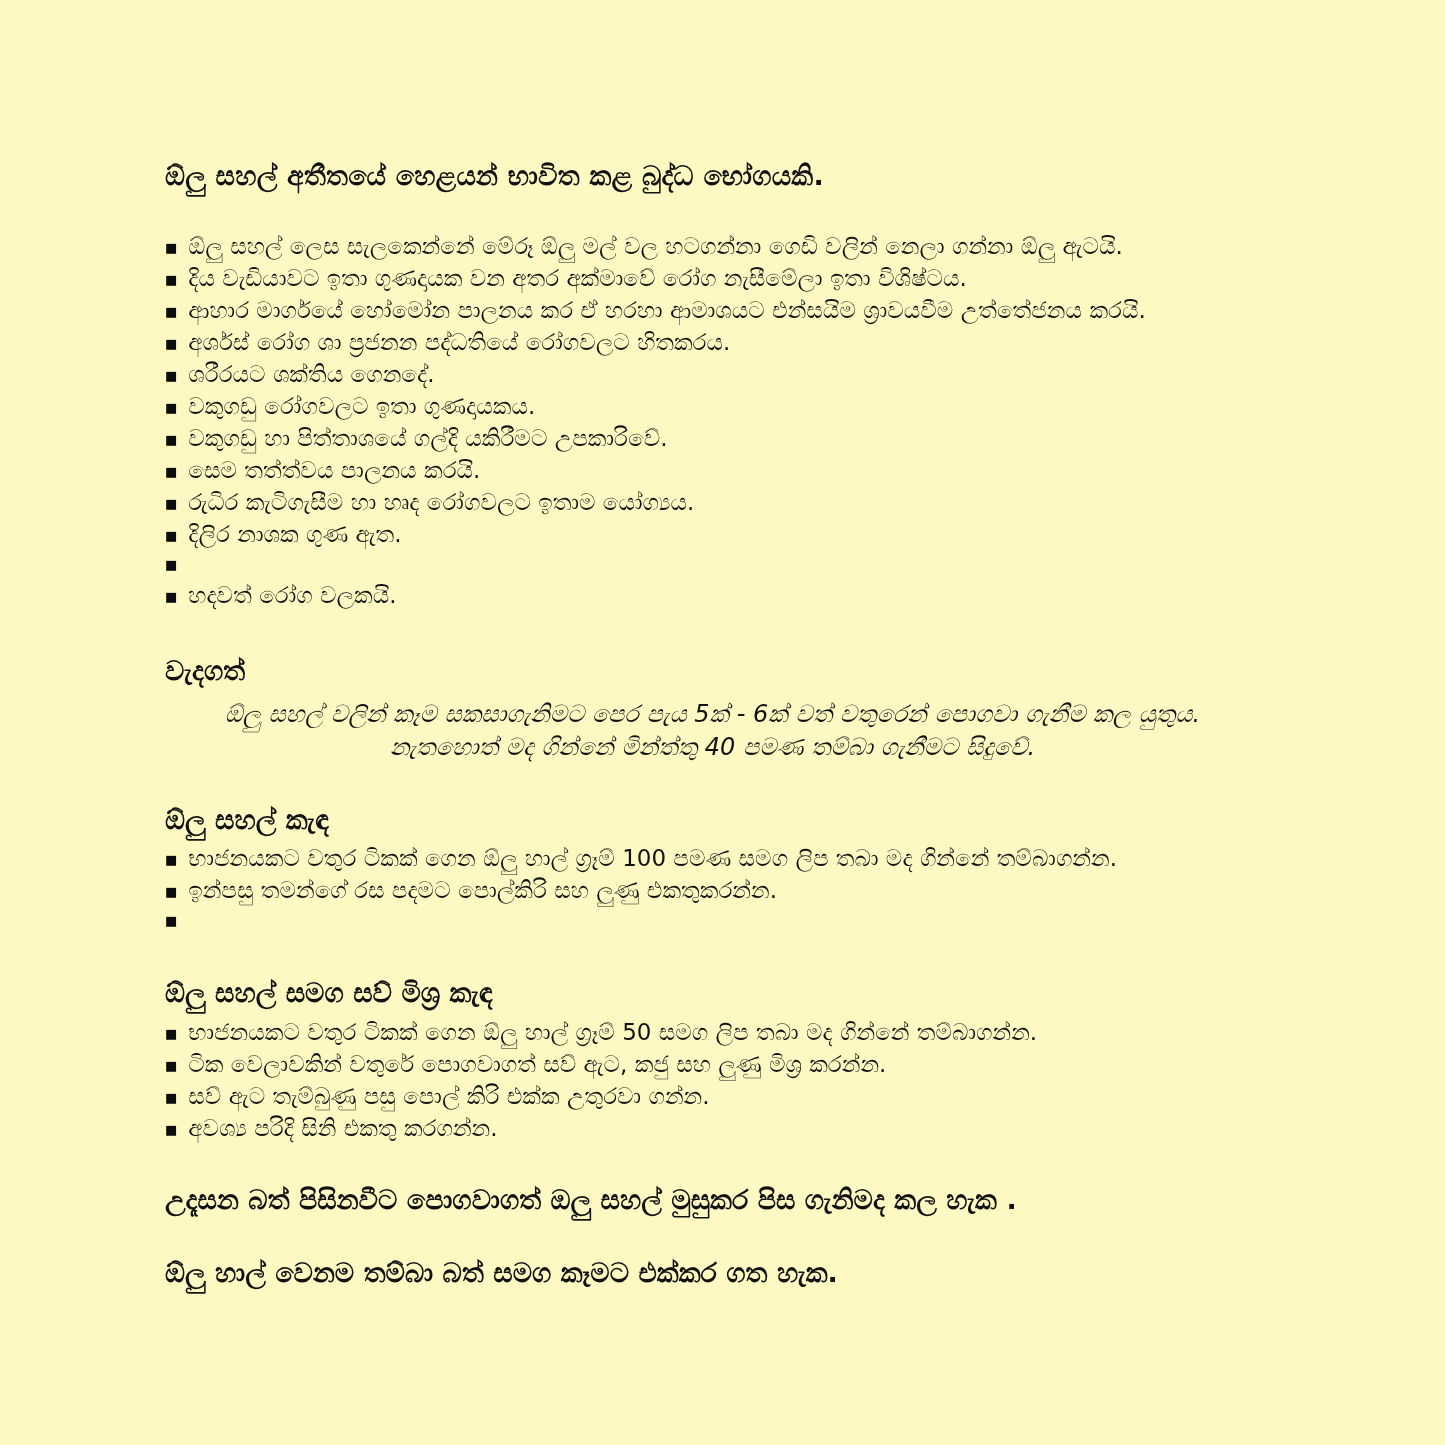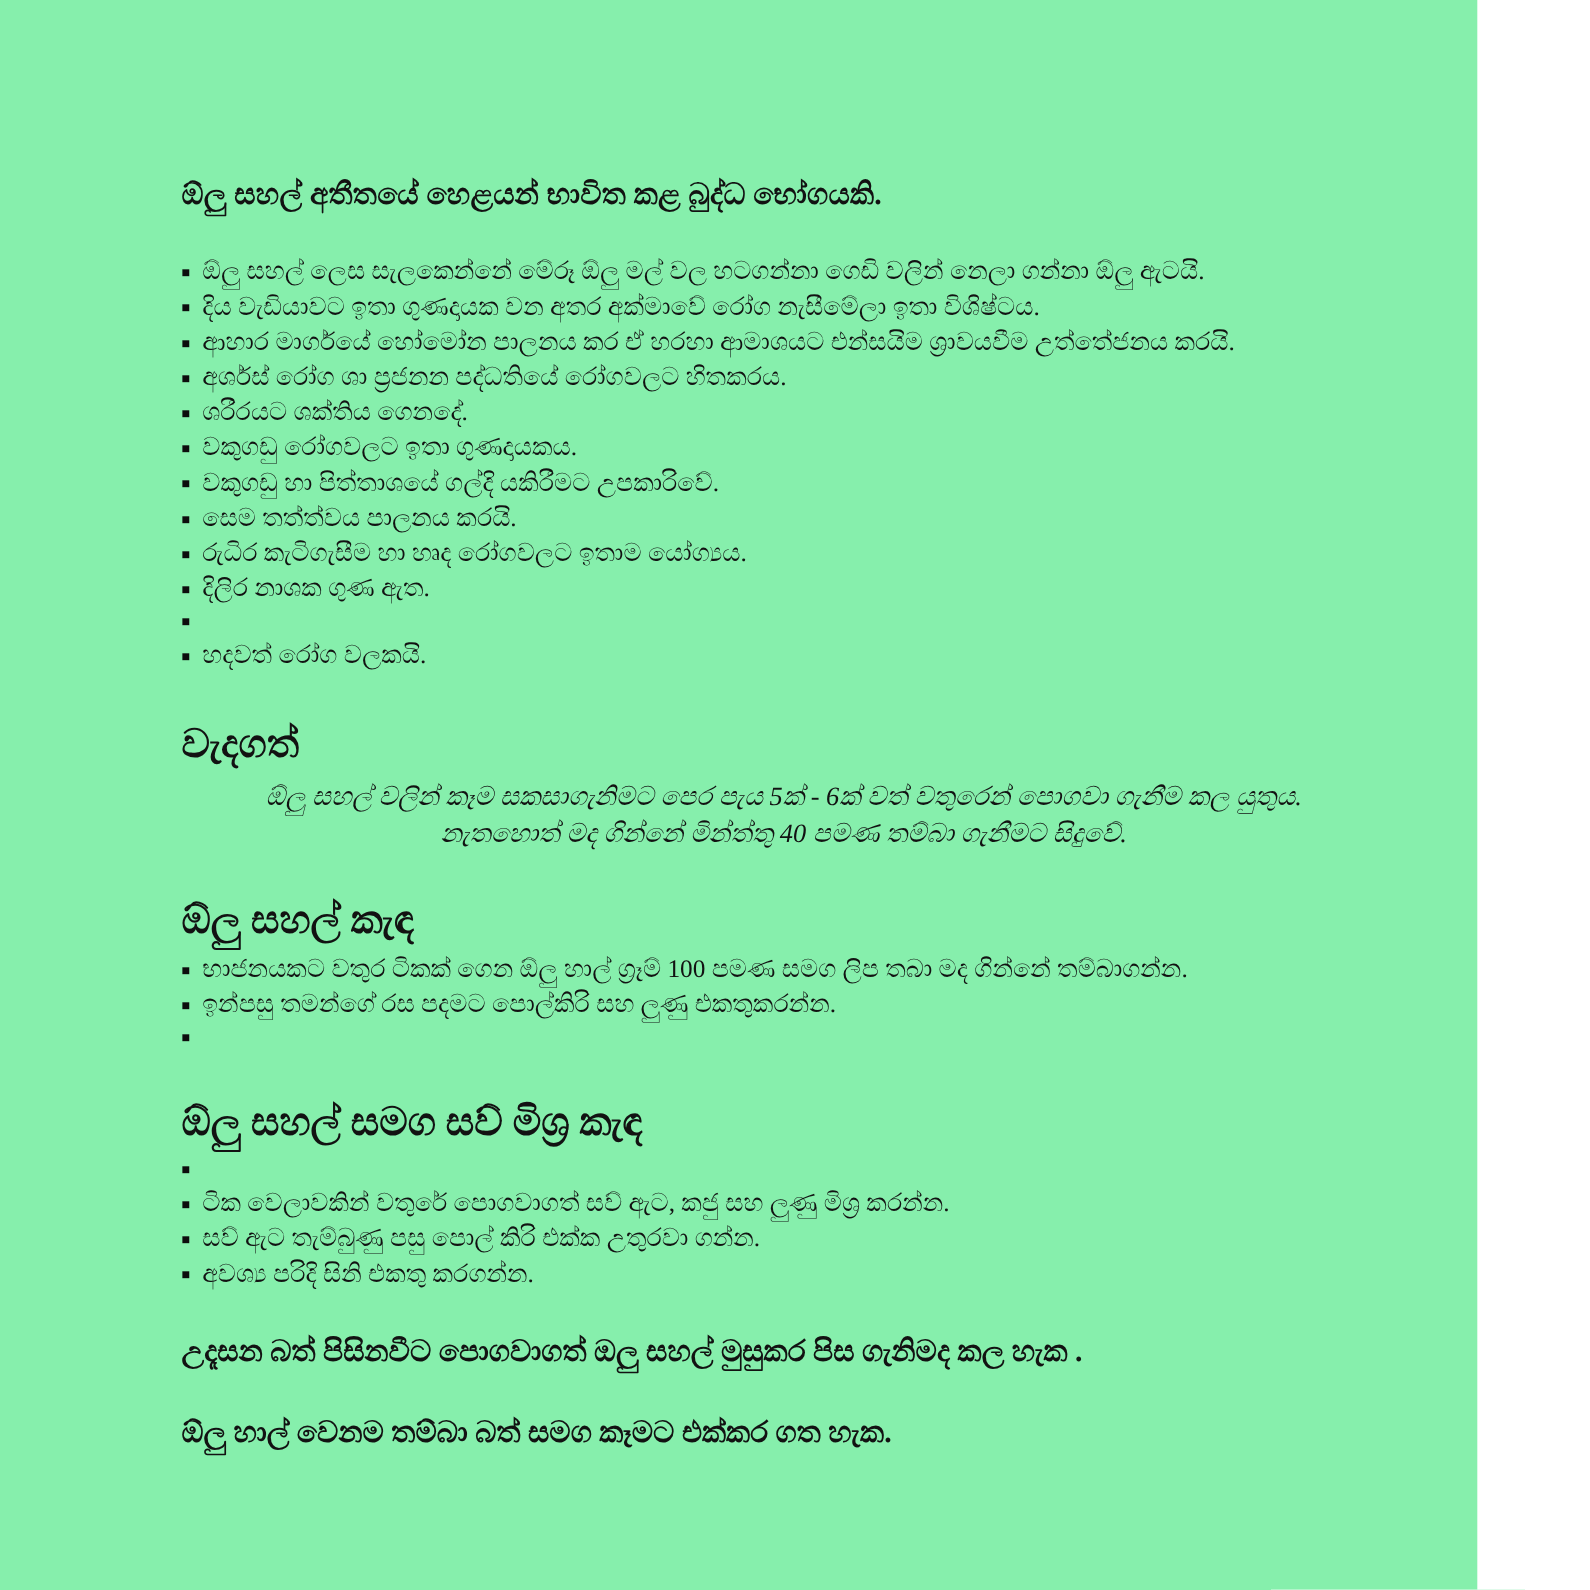--- a/index.html
+++ b/index.html
@@ -10,24 +10,23 @@
   body {
     width: 1445px;
     height: 1445px;
     overflow: hidden;
     font-family: "DejaVu Sans", "Liberation Sans", sans-serif;
     color: #121212;
     -webkit-font-smoothing: antialiased;
   }
   .page {
     position: relative;
-    width: 1343px;
+    width: 1445px;
     height: 1445px;
-    background: #86efac;
-    font-family: Liberation Serif, serif;
+    background: #fef9c3;
   }
   .content {
     position: absolute;
     left: 165px;
     top: 160px;
     width: 1095px;
   }
   .doc-title {
     font-size: 27px;
     font-weight: bold;
@@ -49,21 +48,21 @@
   }
   ul.blist .bullet {
     flex: 0 0 auto;
     font-size: 13px;
     line-height: 29px;
     margin-right: 11px;
     transform: translateY(-2px);
     color: #0d0d0d;
   }
   .section-heading {
-    font-size: 36px;
+    font-size: 27px;
     font-weight: bold;
     margin: 0;
     line-height: 1.2;
   }
   .importance-block {
     margin-top: 42px;
   }
   .importance-lines {
     margin-top: 10px;
     font-size: 24px;
@@ -167,20 +166,21 @@
             <span class="bullet">■</span>
           </li>
       </ul>
     </div>
 
     <div class="recipe-block">
       <h2 class="section-heading">ඕලු සහල් සමග සව් මිශ්‍ර කැඳ</h2>
       <ul class="blist">
         <li>
             <span class="bullet">■</span>
+            <span>භාජනයකට වතුර ටිකක් ගෙන ඕලු හාල් ග්‍රෑම් 50 සමග ලිප තබා මද ගින්නේ තම්බාගන්න.</span>
           </li>
         <li>
             <span class="bullet">■</span>
             <span>ටික වෙලාවකින් වතුරේ පොගවාගත් සව් ඇට, කජු සහ ලුණු මිශ්‍ර කරන්න.</span>
           </li>
         <li>
             <span class="bullet">■</span>
             <span>සව් ඇට තැම්බුණු පසු පොල් කිරි එක්ක  උතුරවා ගන්න.</span>
           </li>
         <li>

